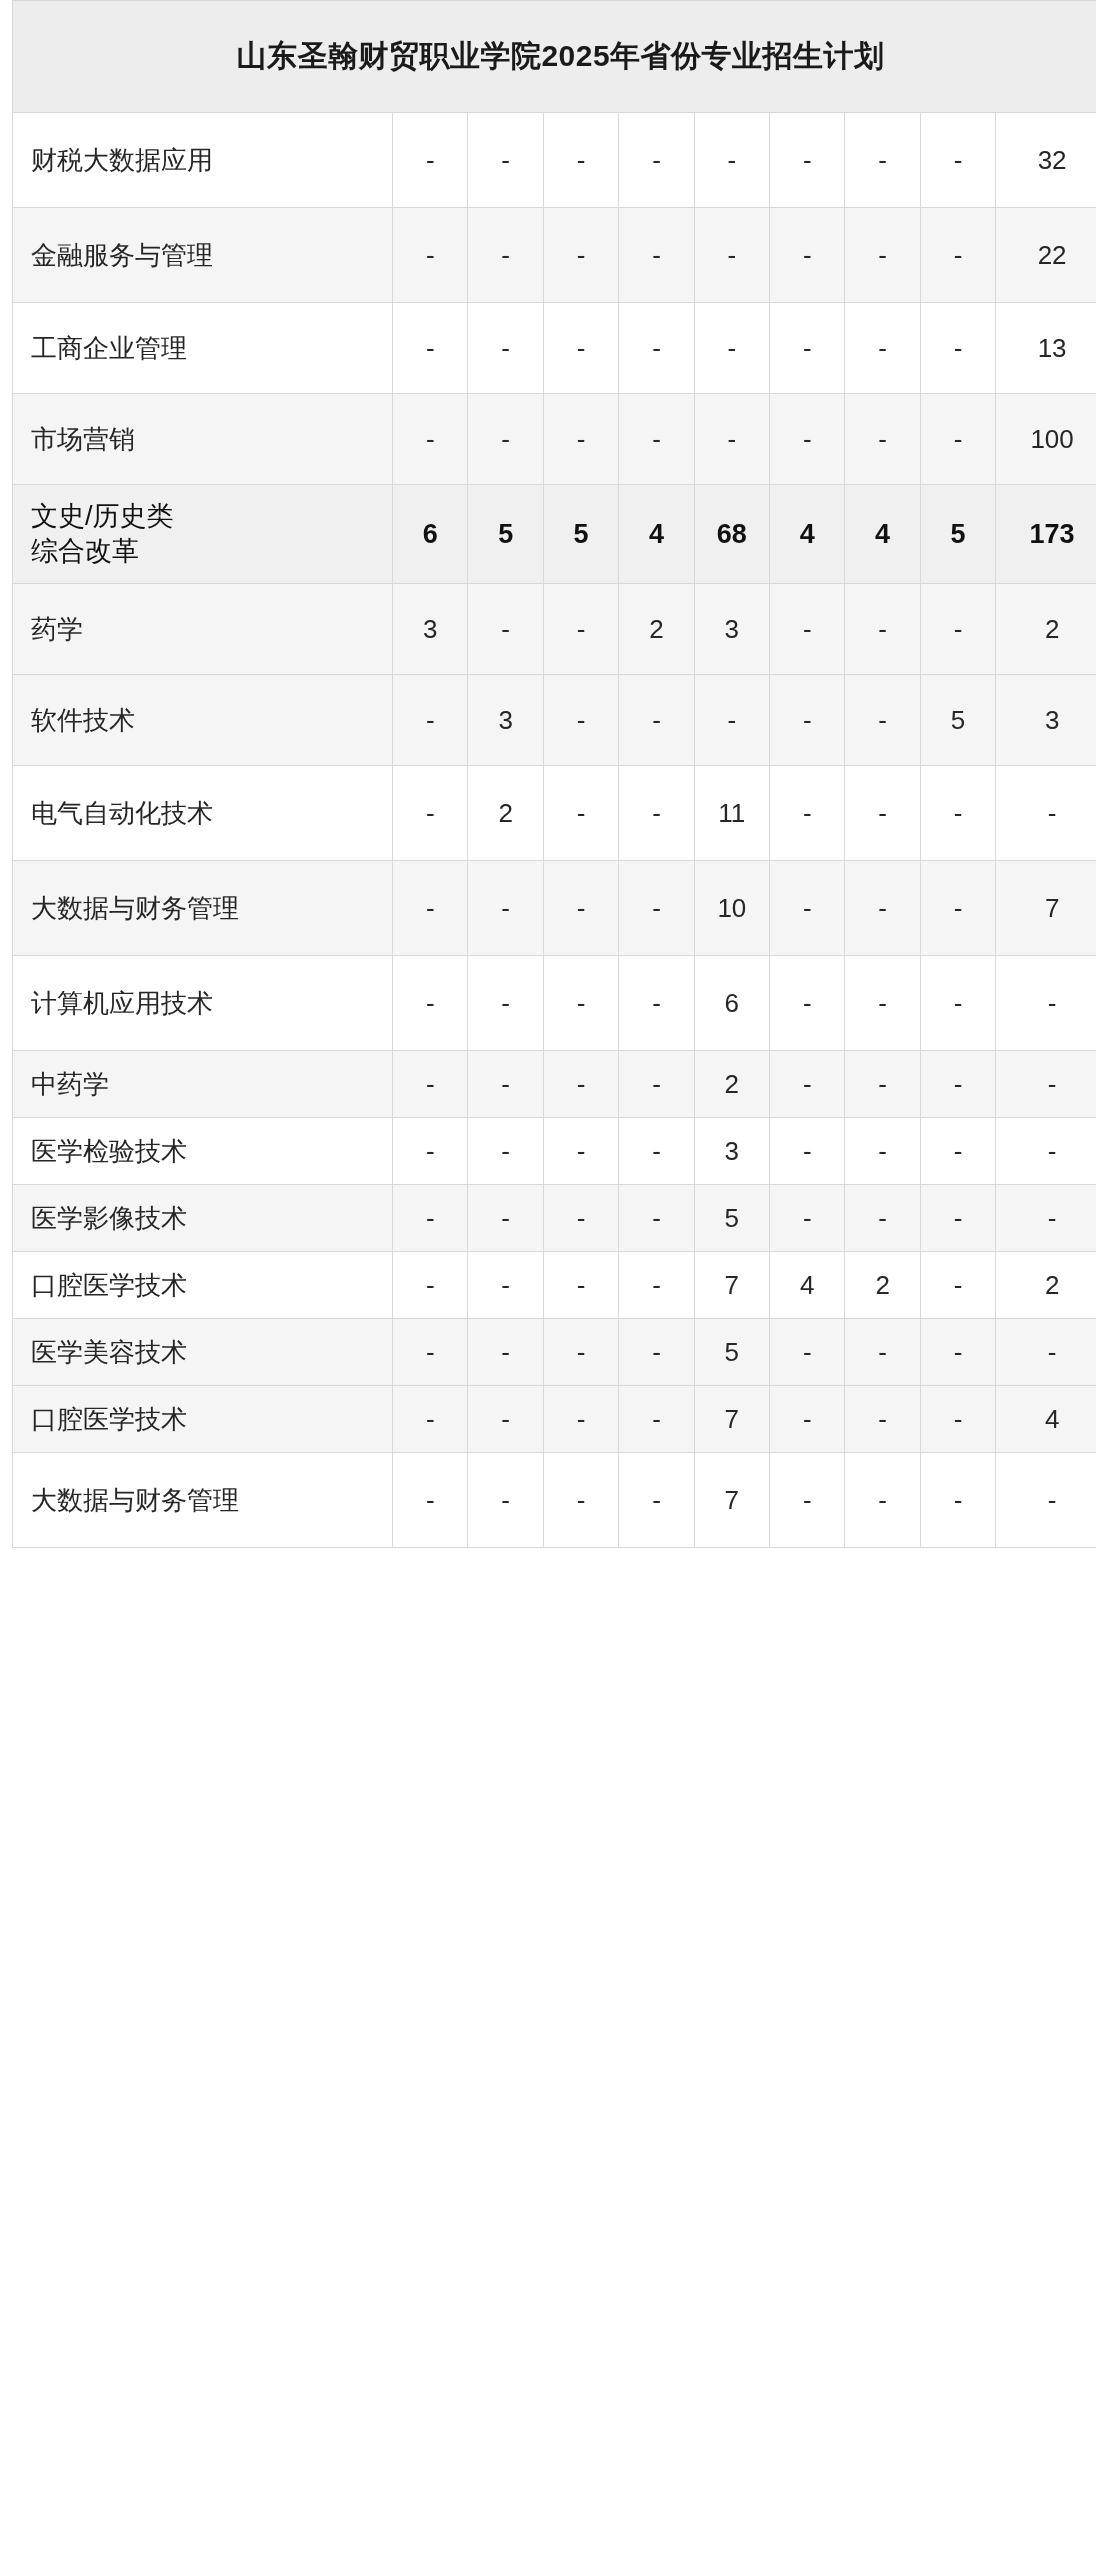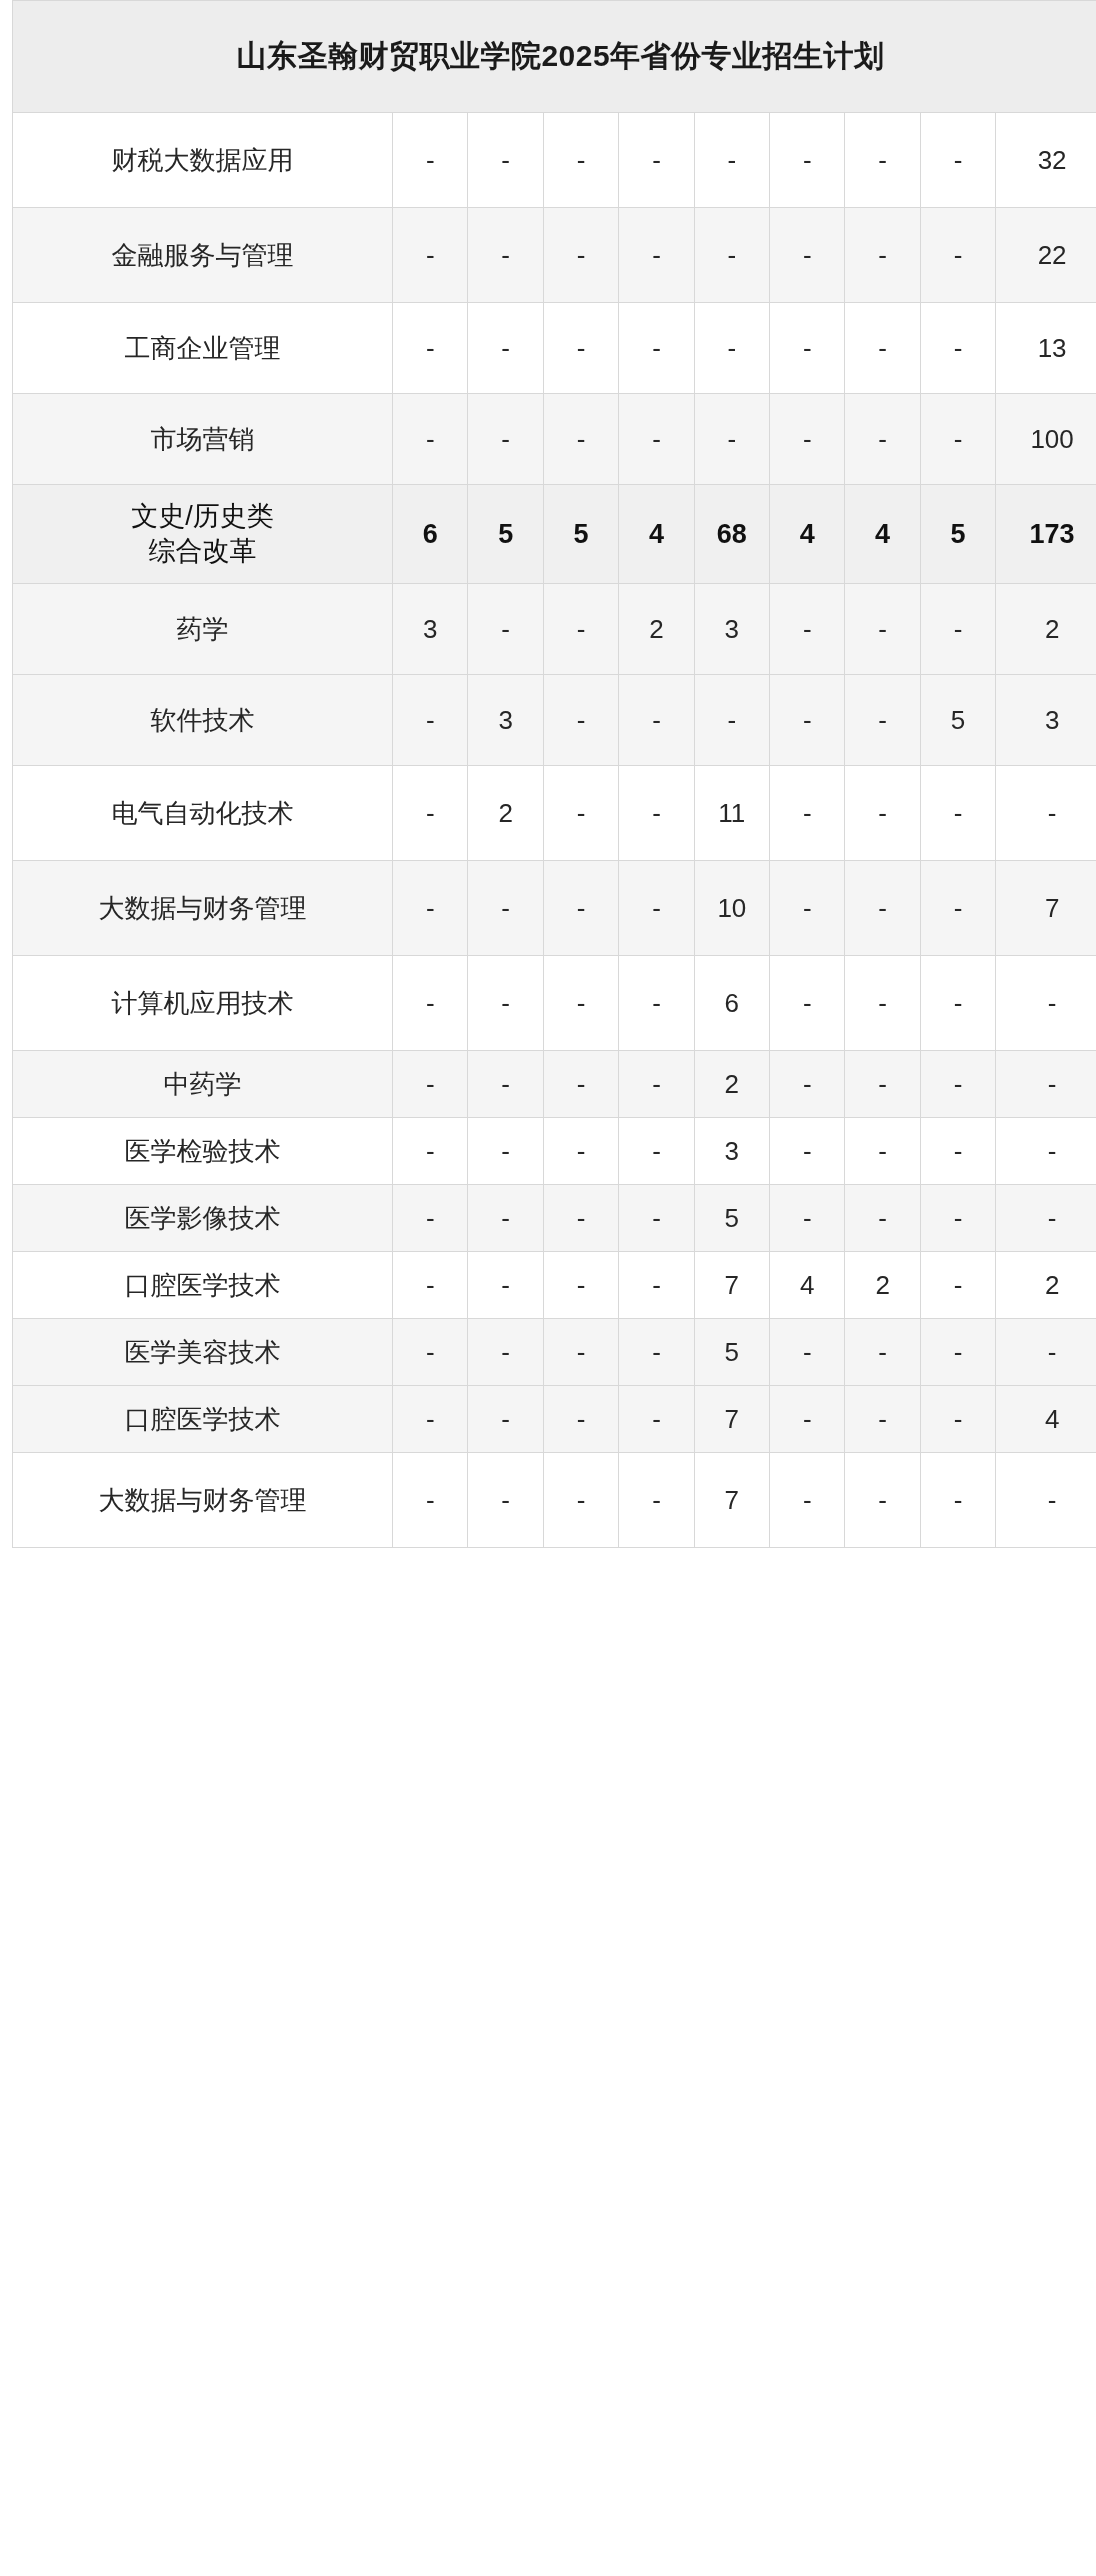--- a/index.html
+++ b/index.html
@@ -39,24 +39,24 @@
     height: 112px;
     padding: 10px 12px;
     letter-spacing: 0.5px;
   }
   
   col.c-major { width: 368px; }
   col.c-num   { width: 73px; }
   col.c-last  { width: 109px; }
 
   .major-cell {
-    text-align: center;
+    text-align: left;
     font-size: 26px;
     color: #262626;
-    padding: 14px 11px;
+    padding: 14px 18px;
     line-height: 1.32;
   }
   .num-cell {
     text-align: center;
     font-size: 26px;
     color: #262626;
     padding: 10px 2px;
   }
   .row-alt td {
     background: #f5f5f5;

